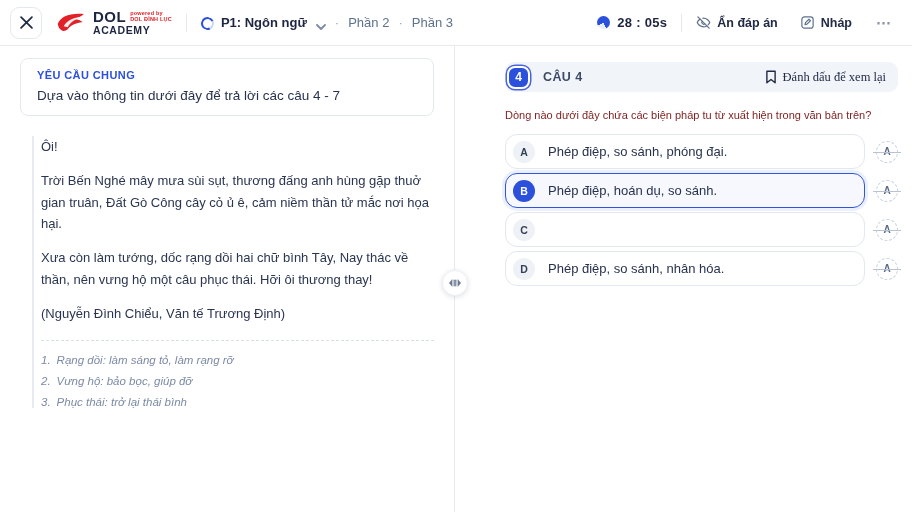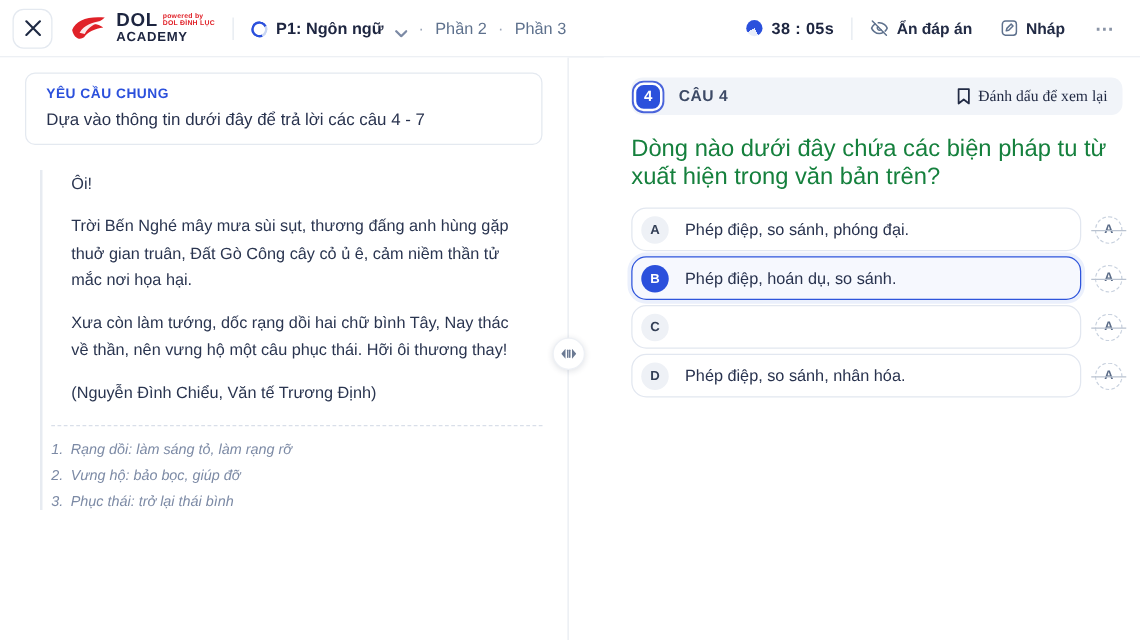--- a/index.html
+++ b/index.html
@@ -44,36 +44,36 @@
   .right-panel { flex:1; padding:16px 14px 0 22px; background:#fff; }
   .drag-handle { position:absolute; left:455px; top:237px; transform:translate(-50%,-50%);
     width:26px; height:26px; border-radius:50%; background:#fff; border:1px solid #EDF0F5;
     box-shadow:0 1px 5px rgba(30,40,70,.14); display:flex; align-items:center; justify-content:center; cursor:col-resize; }
 
   
   .req-card { border:1px solid #E4E9F0; border-radius:8px; padding:10px 16px 12px; background:#fff; }
   .req-title { color:#2B50DC; font-size:11px; font-weight:700; letter-spacing:.4px; margin-bottom:7px; }
   .req-text { color:#28324E; font-size:13.5px; }
   .passage { margin:20px 0 0 12px; border-left:2px solid #E7EBF1; padding-left:7px; }
-  .passage p { margin:0 16px 12px; font-size:13px; line-height:1.68; color:#2A3550; }
+  .passage p { margin:0 0 12px; font-size:13px; line-height:1.68; color:#2A3550; }
   .citation { font-size:12px; color:#96A0B5; margin:14px 0 0; }
   .dashed-sep { border:none; border-top:1.5px dashed #D9DFE9; margin:15px 0 13px; }
   .footnotes { margin:0; padding:0; list-style:none; }
   .footnotes li { display:flex; gap:6px; font-style:italic; font-size:11.5px; color:#7C8AA5; margin-bottom:9px; }
 
   
   .q-header { height:30px; background:#F1F4F9; border-radius:9px; display:flex; align-items:center;
     padding:0 12px 0 2px; }
   .q-badge { width:23px; height:23px; background:#2B50DC; border:2px solid #fff;
     box-shadow:0 0 0 1.5px #4A64DB; border-radius:8px; color:#fff; font-weight:700; font-size:12px;
     display:flex; align-items:center; justify-content:center; margin-right:13px; flex:0 0 auto; }
   .q-label { font-size:12.5px; font-weight:700; color:#3D4A66; letter-spacing:.4px; flex:1; }
   .bookmark-btn { display:flex; align-items:center; gap:6px; font-family:Liberation Serif, serif; font-size:12.5px;
     color:#222B45; background:none; border:none; cursor:pointer; padding:0; }
-  .q-text { margin:17px 0 13px; font-size:19px; color:#15803d; }
+  .q-text { margin:17px 0 13px; font-size:11px; color:#7f1d1d; }
 
   .option-row { display:flex; align-items:center; gap:11px; margin-bottom:4px; }
   .option-card { flex:1; height:35px; border:1px solid #E2E7F0; border-radius:12px; background:#fff;
     display:flex; align-items:center; gap:13px; padding:0 7px; cursor:pointer; }
   .opt-badge { width:22px; height:22px; border-radius:50%; background:#EEF1F6; color:#333F56;
     font-weight:700; font-size:10.5px; display:flex; align-items:center; justify-content:center; flex:0 0 auto; }
   .opt-label { font-size:13px; color:#28324E; }
   .option-row.selected .option-card { border:1.5px solid #2F55DC; background:#F6F8FE;
     box-shadow:0 0 0 3px #EBF0FC; }
   .option-row.selected .opt-badge { background:#2B50DC; color:#fff; }
@@ -120,21 +120,21 @@
           </svg>
       </div>
       <span class="dot-sep">·</span>
       <span class="tab">Phần 2</span>
       <span class="dot-sep">·</span>
       <span class="tab">Phần 3</span>
     </div>
     <div class="tb-right">
       <div class="timer">
         <span class="timer-icon"></span>
-        <span class="timer-text">38 : 05s</span>
+        <span class="timer-text">28 : 05s</span>
       </div>
       <div class="v-div"></div>
       <button class="tb-btn">
         <svg width="15" height="15" viewBox="0 0 24 24" fill="none" stroke="#5E718D" stroke-width="1.9" stroke-linecap="round" stroke-linejoin="round">
           <path d="M10.6 5.2C11.1 5.1 11.5 5 12 5c5.2 0 9.1 4.6 10 7-.4 1-1.3 2.5-2.7 3.8M6.5 6.6C4 8.2 2.6 10.6 2 12c.9 2.4 4.8 7 10 7 1.9 0 3.6-.6 5-1.5"></path>
           <path d="M9.9 9.9a3 3 0 0 0 4.2 4.2"></path>
           <path d="M3 3l18 18"></path>
         </svg>
         <span>Ẩn đáp án</span>
       </button>

